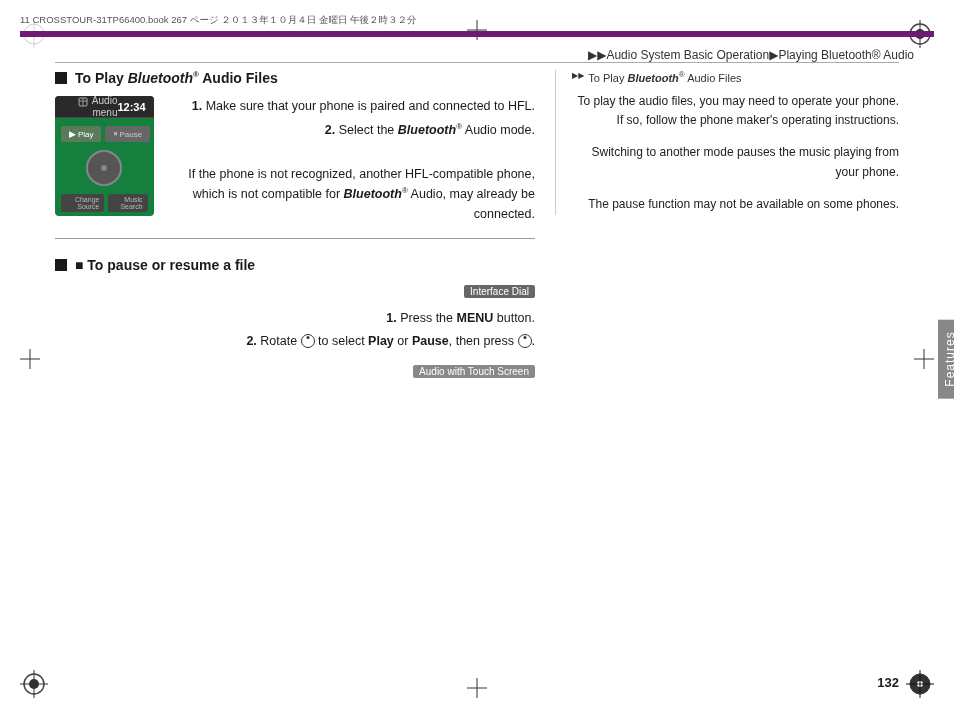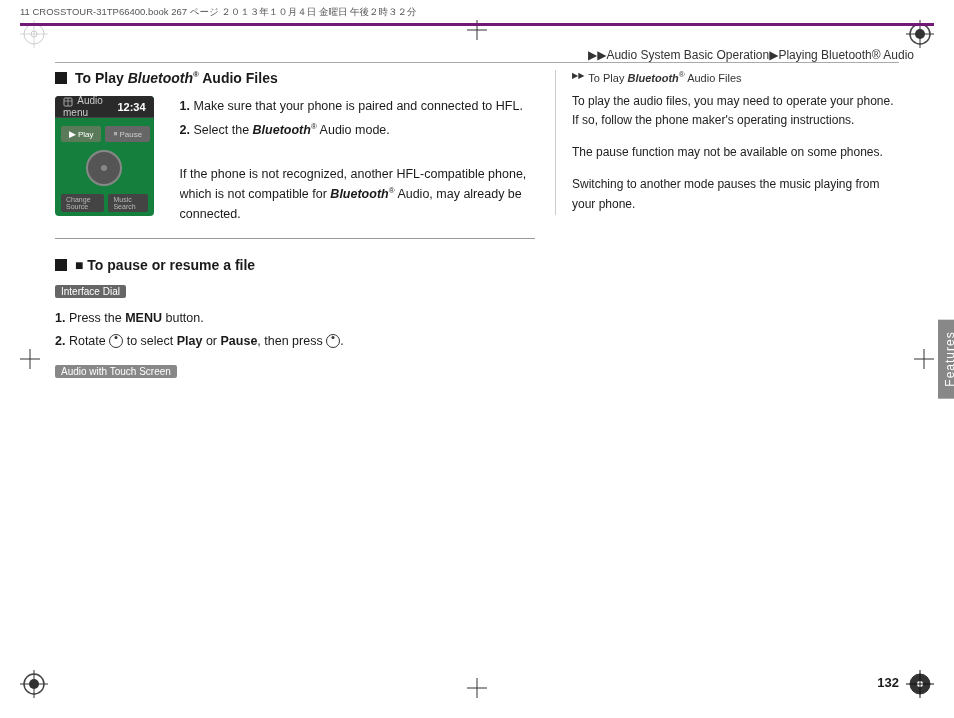--- a/index.html
+++ b/index.html
@@ -10,29 +10,29 @@
       font-family: Arial, Helvetica, sans-serif;
       font-size: 13px;
       color: #1a1a1a;
       overflow: hidden;
       position: relative;
     }
 
     
     .top-bar {
       position: absolute;
-      top: 6px;
+      top: 14px;
       left: 20px;
       right: 20px;
       display: flex;
       justify-content: space-between;
       align-items: center;
       font-size: 10px;
       color: #555;
-      border-bottom: 3px solid #701a75;
+      border-bottom: 6px solid #701a75;
       padding-bottom: 4px;
     }
 
     .top-bar-left {
       font-size: 9.5px;
     }
 
     
     .breadcrumb-bar {
       position: absolute;
@@ -66,20 +66,21 @@
     .cross-left { left: 20px; top: 50%; transform: translateY(-50%); }
     .cross-right { right: 20px; top: 50%; transform: translateY(-50%); }
 
     
     .main-content {
       position: absolute;
       top: 70px;
       left: 55px;
       right: 55px;
       bottom: 55px;
+      text-align: right;
     }
 
     
     .left-col {
       position: absolute;
       left: 0;
       top: 0;
       width: 480px;
     }
 
@@ -463,20 +464,20 @@
 
   <div class="right-col">
     <div class="right-col-inner">
 
       <div class="right-note-heading">
         <span>To Play <em class="brand">Bluetooth</em><sup>®</sup> Audio Files</span>
       </div>
 
       <div class="right-note-body">
         <p class="right-note-para">To play the audio files, you may need to operate your phone. If so, follow the phone maker's operating instructions.</p>
+        <p class="right-note-para">Switching to another mode pauses the music playing from your phone.</p>
         <p class="right-note-para">The pause function may not be available on some phones.</p>
-        <p class="right-note-para">Switching to another mode pauses the music playing from your phone.</p>
       </div>
 
     </div>
   </div>
 
 </div>
 
 </body></html>

